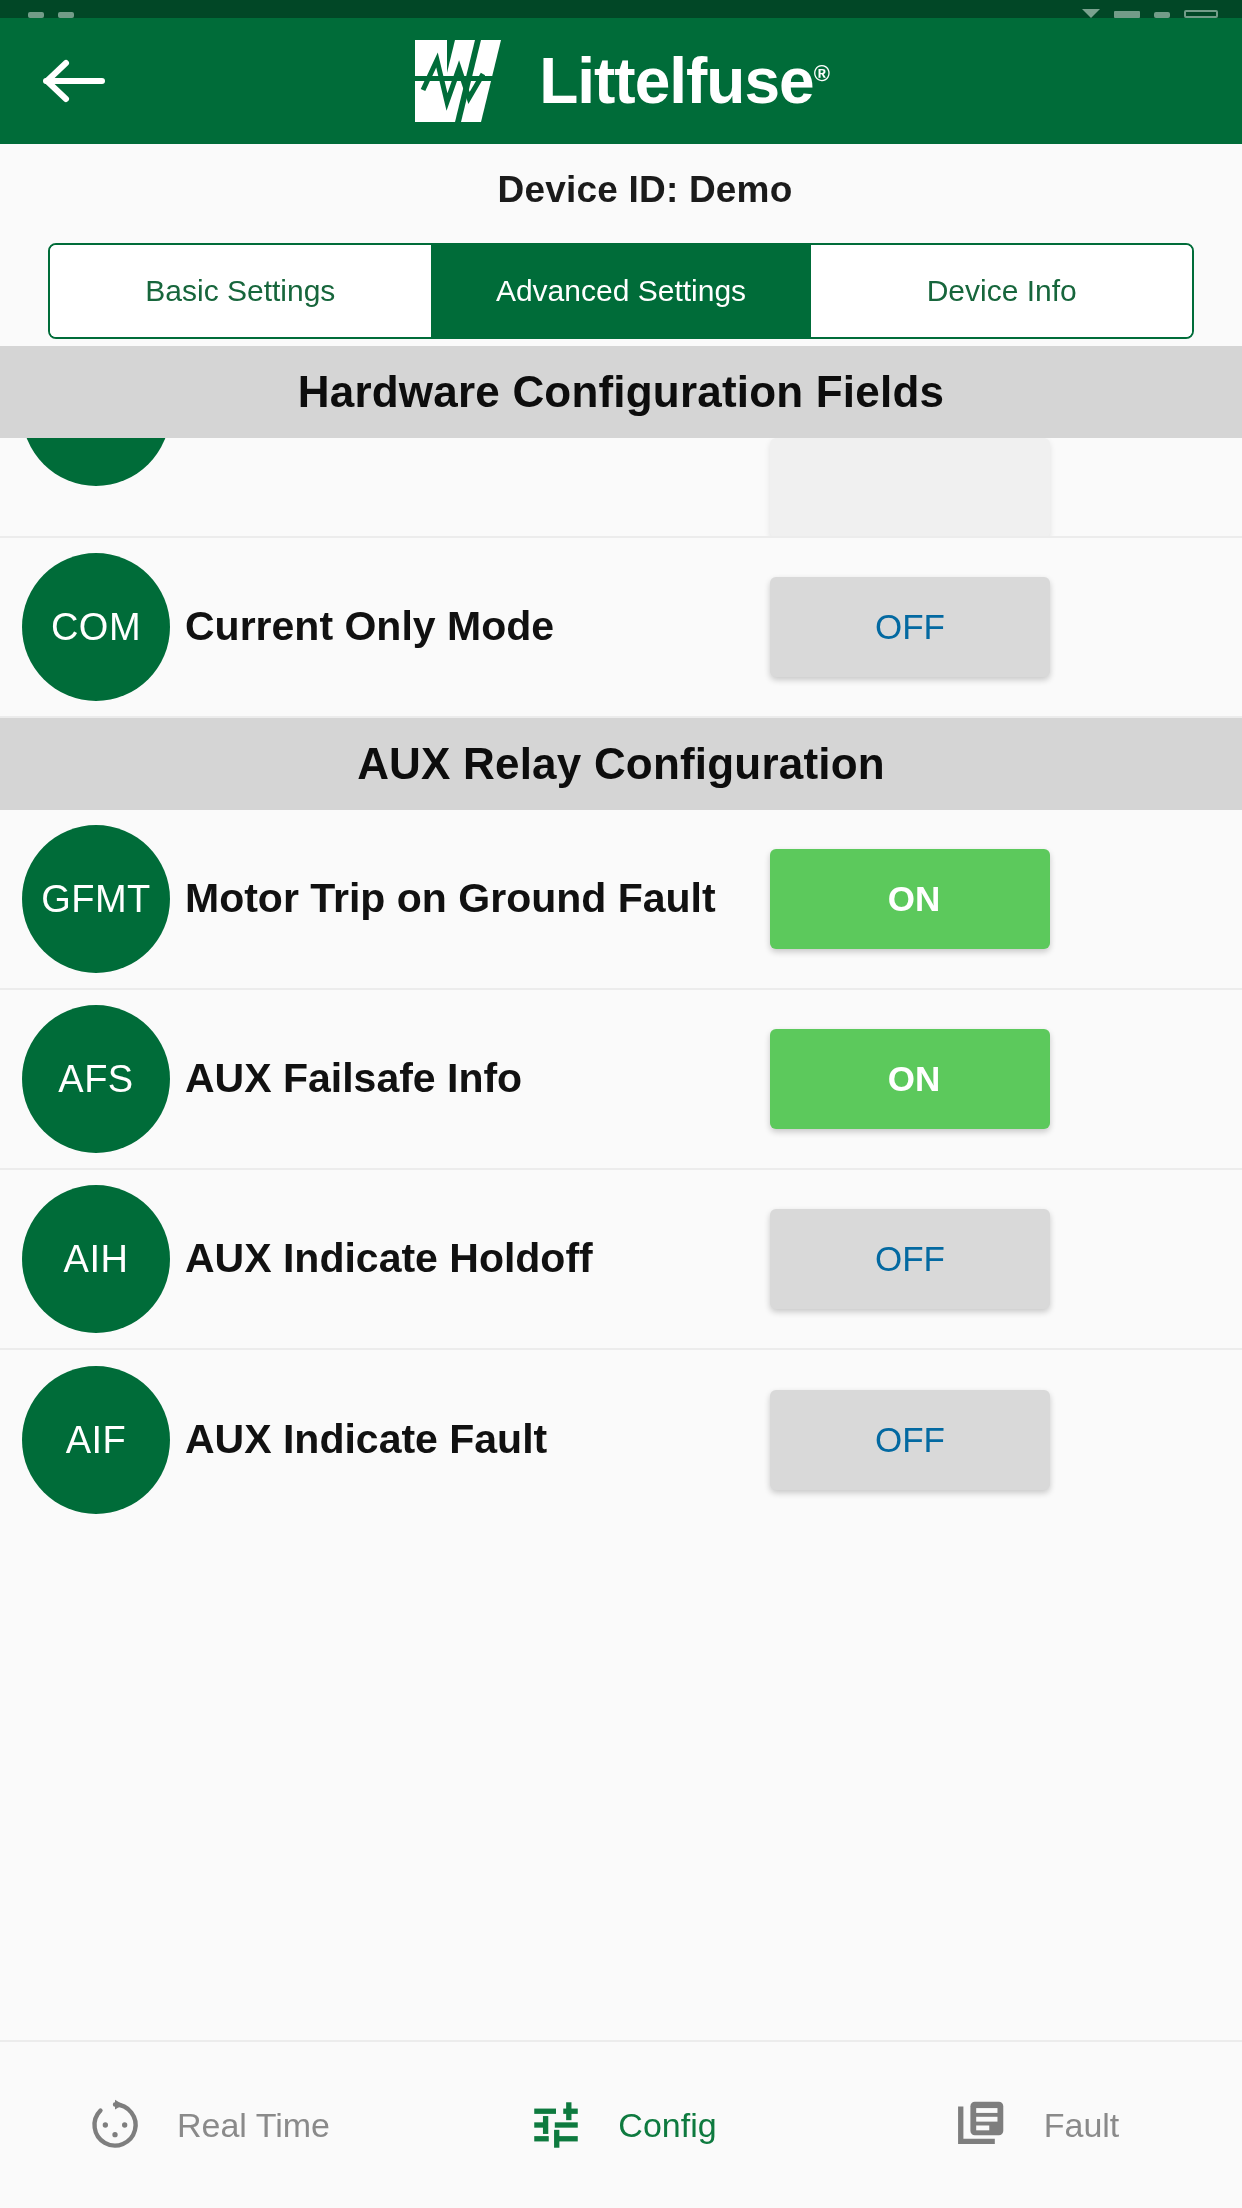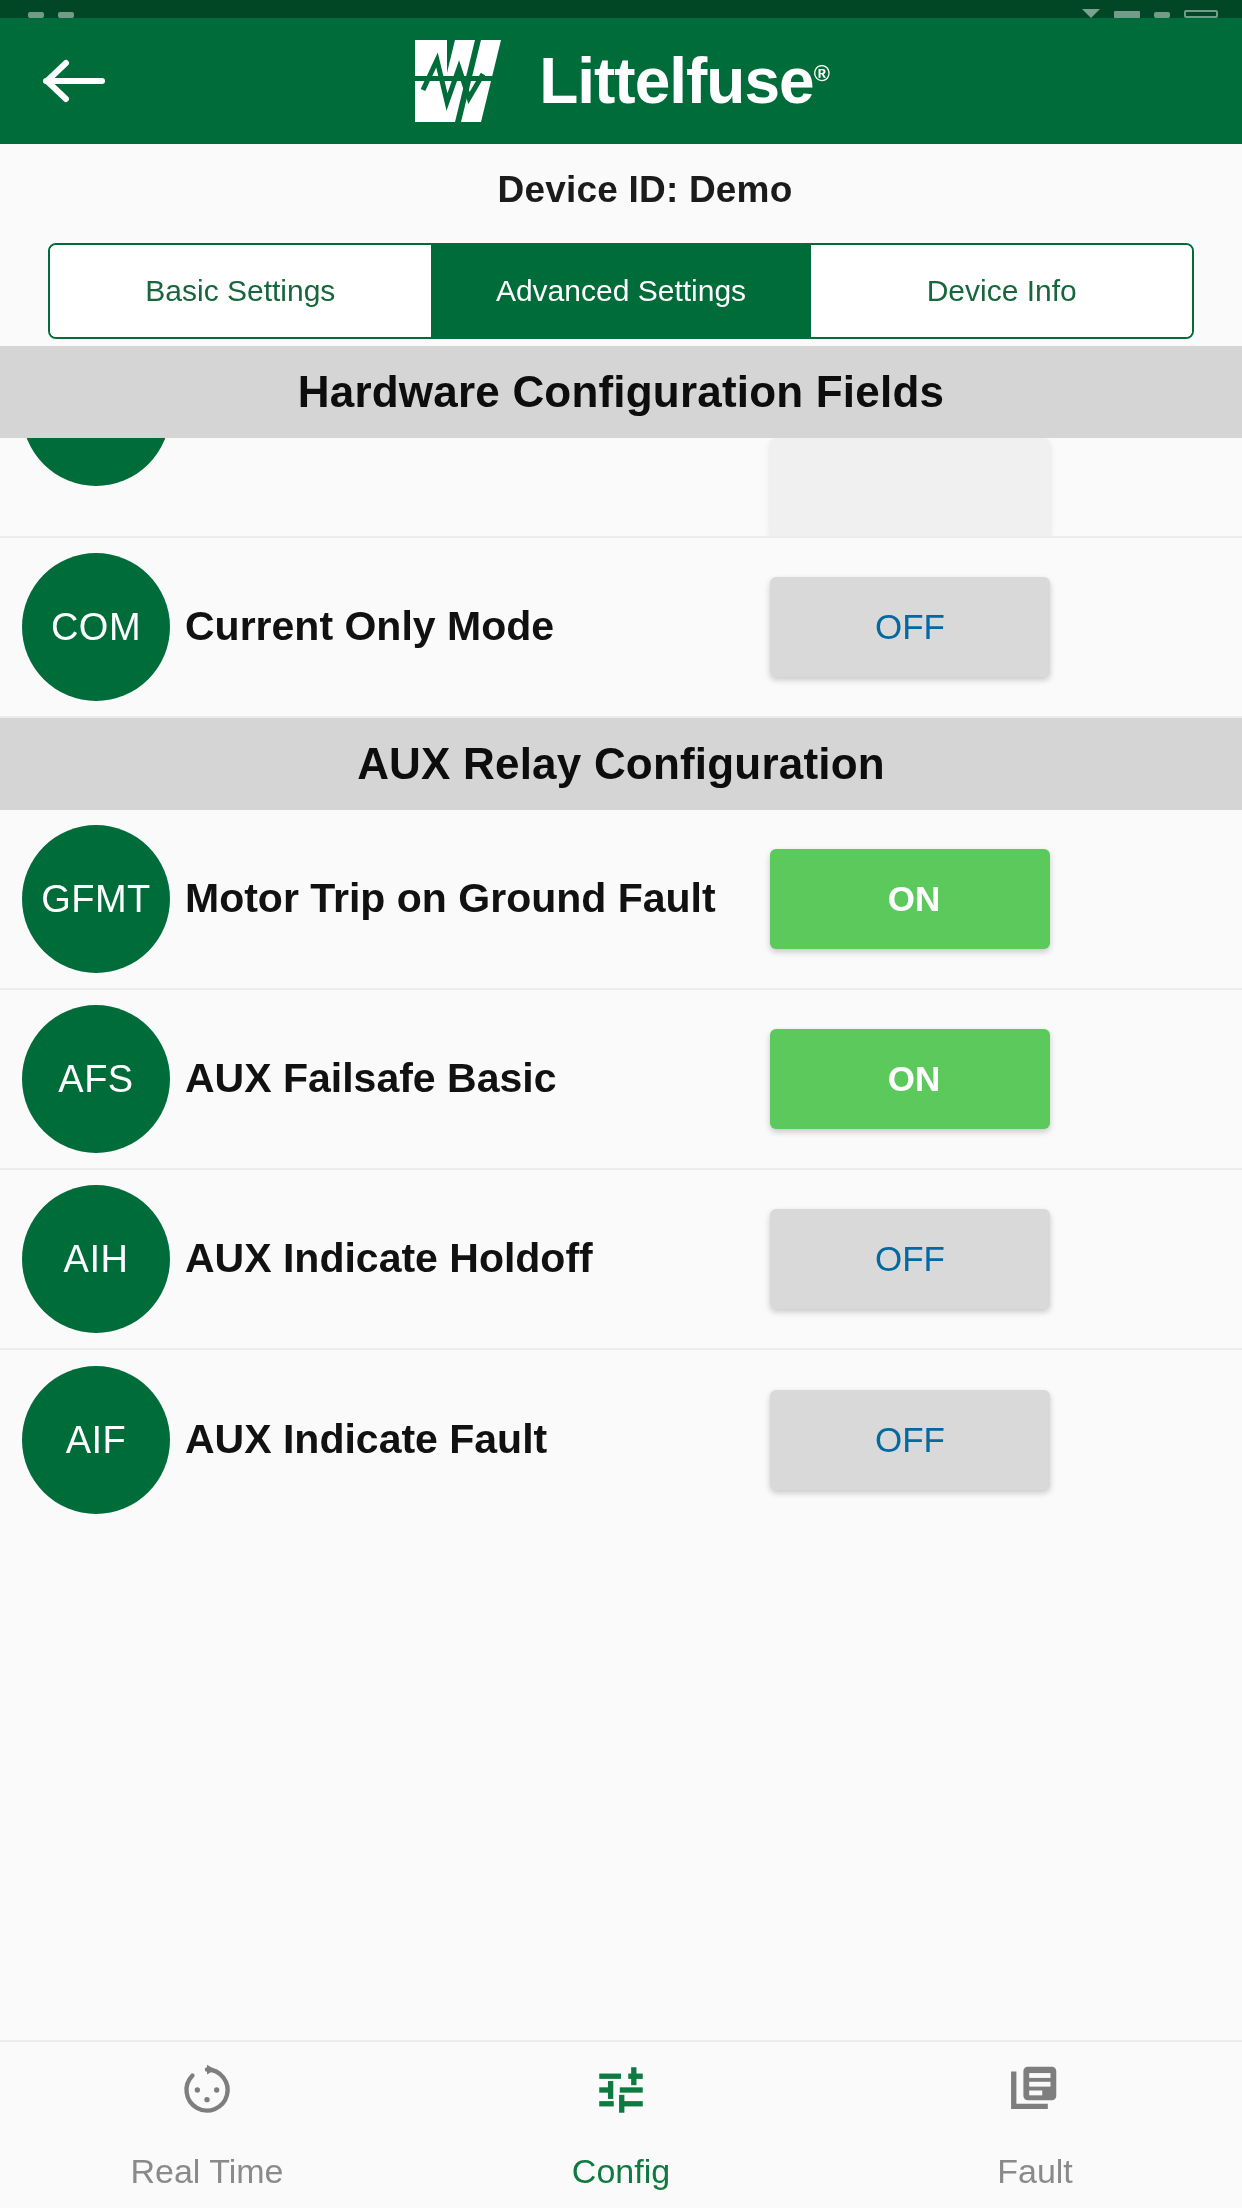--- a/index.html
+++ b/index.html
@@ -99,21 +99,21 @@
   .toggle.on  { background: #5CC95C; color: #ffffff; padding-left: 8px; }
   .toggle.off { background: #d9d9d9; color: #0369a1; font-weight: normal; }
   .toggle.ghost { background: #f0f0f0; box-shadow: 0 3px 6px rgba(0,0,0,.10); }
 
   
   .bottomnav {
     flex: 0 0 168px; background: #fafafa; border-top: 2px solid #ececec;
     display: flex; align-items: center;
   }
   .navitem {
-    flex: 1 1 0; display: flex; flex-direction: column; align-items: center; justify-content: center;
+    flex: 1 1 0; display: flex; flex-direction: row; align-items: center; justify-content: center;
     gap: 31px; cursor: pointer;
   }
   .navitem .navlabel { font-size: 34px; color: #8a8a8a; }
   .navitem.active .navlabel { color: #0e7a3f; }
   .navicon { width: 62px; height: 62px; display: flex; align-items: center; justify-content: center; }
 </style>
 </head>
 <body>
 
 <div class="phone">
@@ -187,21 +187,21 @@
     </div>
 
     <div class="row">
       <div class="badge">GFMT</div>
       <div class="row-label">Motor Trip on Ground Fault</div>
       <div class="toggle on">ON</div>
     </div>
 
     <div class="row">
       <div class="badge">AFS</div>
-      <div class="row-label">AUX Failsafe Basic</div>
+      <div class="row-label">AUX Failsafe Info</div>
       <div class="toggle on">ON</div>
     </div>
 
     <div class="row">
       <div class="badge">AIH</div>
       <div class="row-label">AUX Indicate Holdoff</div>
       <div class="toggle off">OFF</div>
     </div>
 
     <div class="row clipped-bottom">

